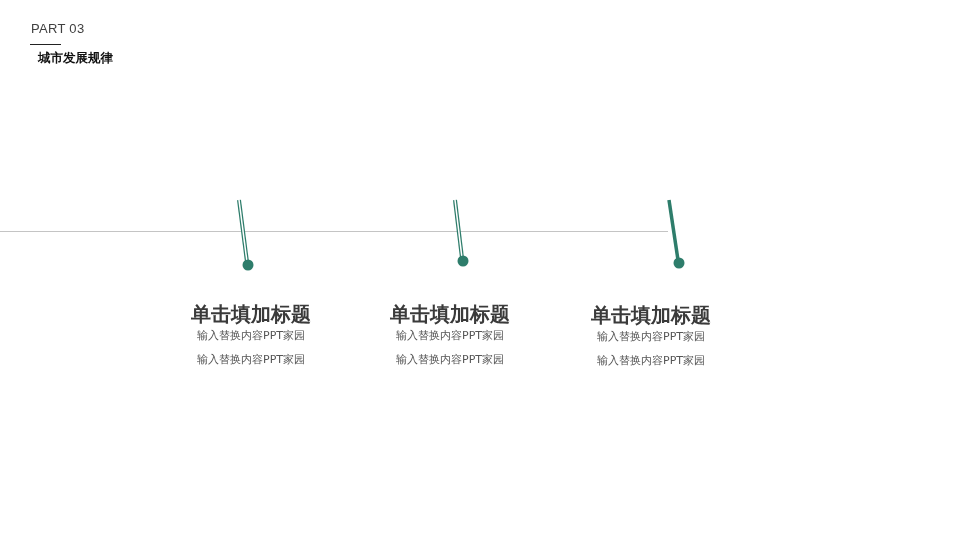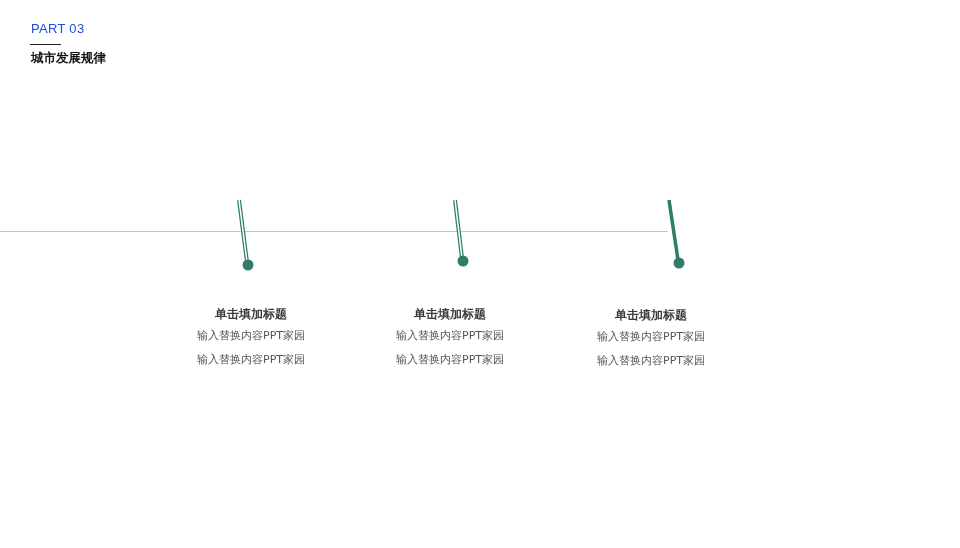--- a/index.html
+++ b/index.html
@@ -1,23 +1,23 @@
 <!DOCTYPE html>
 <html><head>
 <meta charset="utf-8">
 <style>
   html,body{margin:0;padding:0;}
   body{width:960px;height:548px;background:#ffffff;position:relative;overflow:hidden;font-family:"DejaVu Sans","Liberation Sans",sans-serif;}
-  .part-label{position:absolute;left:31px;top:21px;font-size:13px;color:#1d4ed8;letter-spacing:0.3px;font-family:"Liberation Sans",sans-serif;}
+  .part-label{position:absolute;left:31px;top:21px;font-size:13px;color:#404040;letter-spacing:0.3px;font-family:"Liberation Sans",sans-serif;}
   .part-rule{position:absolute;left:30px;top:44px;width:31px;height:1px;background:#222;}
-  .section-title{position:absolute;left:31px;top:50px;font-size:12.5px;font-weight:bold;color:#111;text-align:right;}
+  .section-title{position:absolute;left:38px;top:50px;font-size:12.5px;font-weight:bold;color:#111;text-align:right;}
   .timeline{position:absolute;left:0;top:231px;width:668px;height:1px;background:#c4c4c4;}
   svg.pins{position:absolute;left:0;top:0;}
   .item{position:absolute;width:170px;text-align:center;color:#444;}
-  .item .title{font-size:12px;font-weight:bold;color:#3a3a3a;line-height:20px;}
+  .item .title{font-size:20px;font-weight:bold;color:#3a3a3a;line-height:20px;}
   .item .line{font-size:11px;line-height:24px;color:#555;}
 </style>
 </head>
 <body>
 
 <div class="part-label">PART 03</div>
 <div class="part-rule"></div>
 <div class="section-title">城市发展规律</div>
 
 <div class="timeline"></div>

